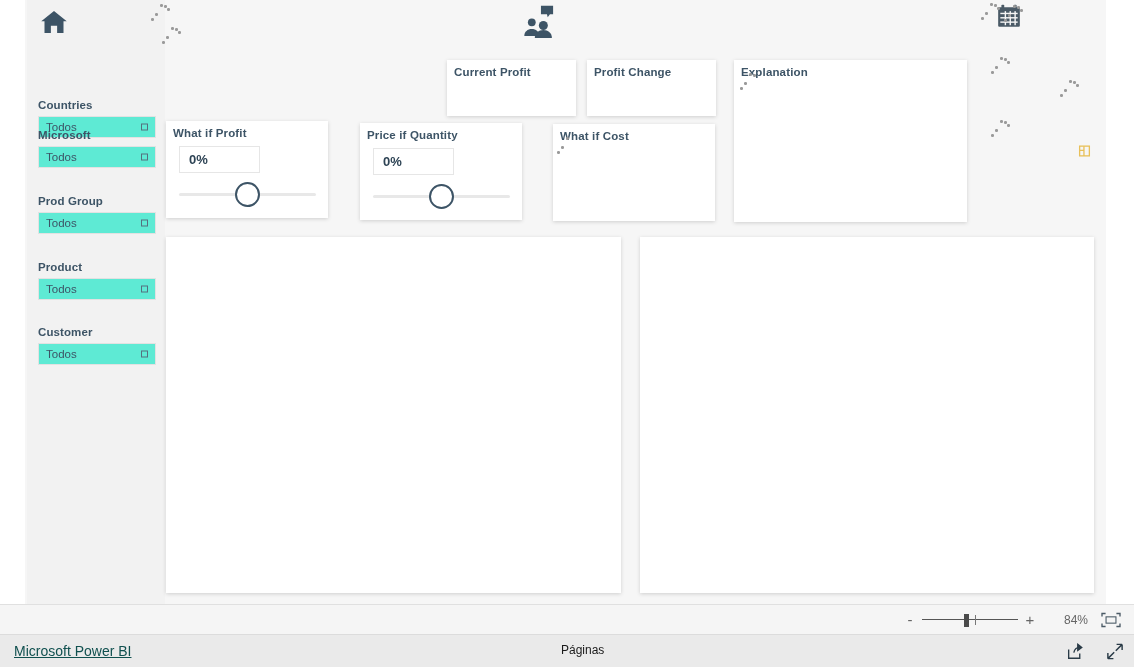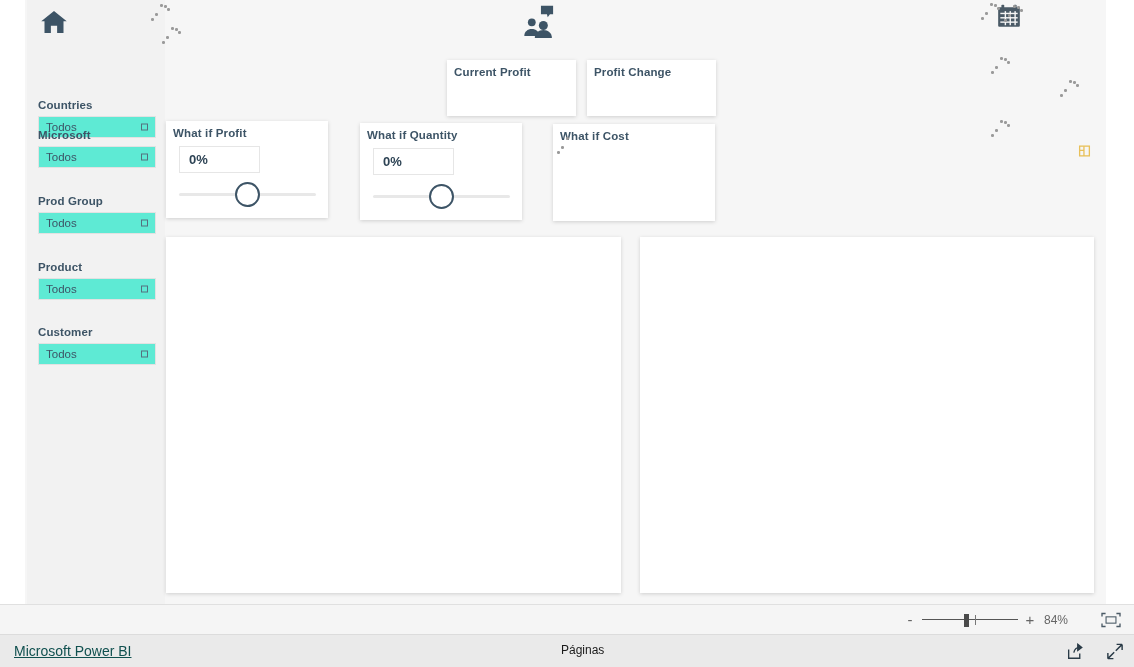--- a/index.html
+++ b/index.html
@@ -235,21 +235,21 @@
     left: 55%;
     top: 2px;
     width: 1px;
     height: 10px;
     background: #777;
   }
   .zm-pct {
     font-size: 12px;
     color: #666;
     width: 44px;
-    text-align: left;
+    text-align: right;
     margin-left: 8px;
   }
   .zm-fit {
     width: 22px;
     height: 18px;
     margin-left: 12px;
     color: #4a5a66;
   }
   .zm-fit svg { width: 100%; height: 100%; display: block; }
 
@@ -431,32 +431,41 @@
 
 
     <div class="visual" style="left:562px; top:60px; width:129px; height:56px;">
       <div class="visual-title">Profit Change</div>
     </div>
 
     <div class="visual" style="left:422px; top:60px; width:129px; height:56px;">
       <div class="visual-title">Current Profit</div>
     </div>
 
+    <div class="visual" style="left:709px; top:60px; width:233px; height:162px;">
+      <div class="visual-title">Explanation</div>
+      <div class="spinner" style="left:2px; top:11px;">
+          <i class="a"></i>
+          <i class="b"></i>
+          <i class="d"></i>
+          <i class="e"></i>
+        </div>
+    </div>
 
     <div class="visual" style="left:141px; top:121px; width:162px; height:97px;">
       <div class="visual-title">What if Profit</div>
       <div class="wi-value" style="left:13px; top:25px; width:81px; height:27px;">0%</div>
       <div class="wi-slider" style="left:13px; top:59px; width:137px;">
         <div class="wi-track"></div>
         <div class="wi-thumb" style="left:56px;"></div>
       </div>
     </div>
 
     <div class="visual" style="left:335px; top:123px; width:162px; height:97px;">
-      <div class="visual-title">What if Quantity</div>
+      <div class="visual-title">Price if Quantity</div>
       <div class="wi-value" style="left:13px; top:25px; width:81px; height:27px;">0%</div>
       <div class="wi-slider" style="left:13px; top:59px; width:137px;">
         <div class="wi-track"></div>
         <div class="wi-thumb" style="left:56px;"></div>
       </div>
     </div>
 
     <div class="visual" style="left:528px; top:124px; width:162px; height:97px;padding-left:25px;">
       <div class="visual-title">What if Cost</div>
       <div class="spinner" style="left:0px; top:11px;">

